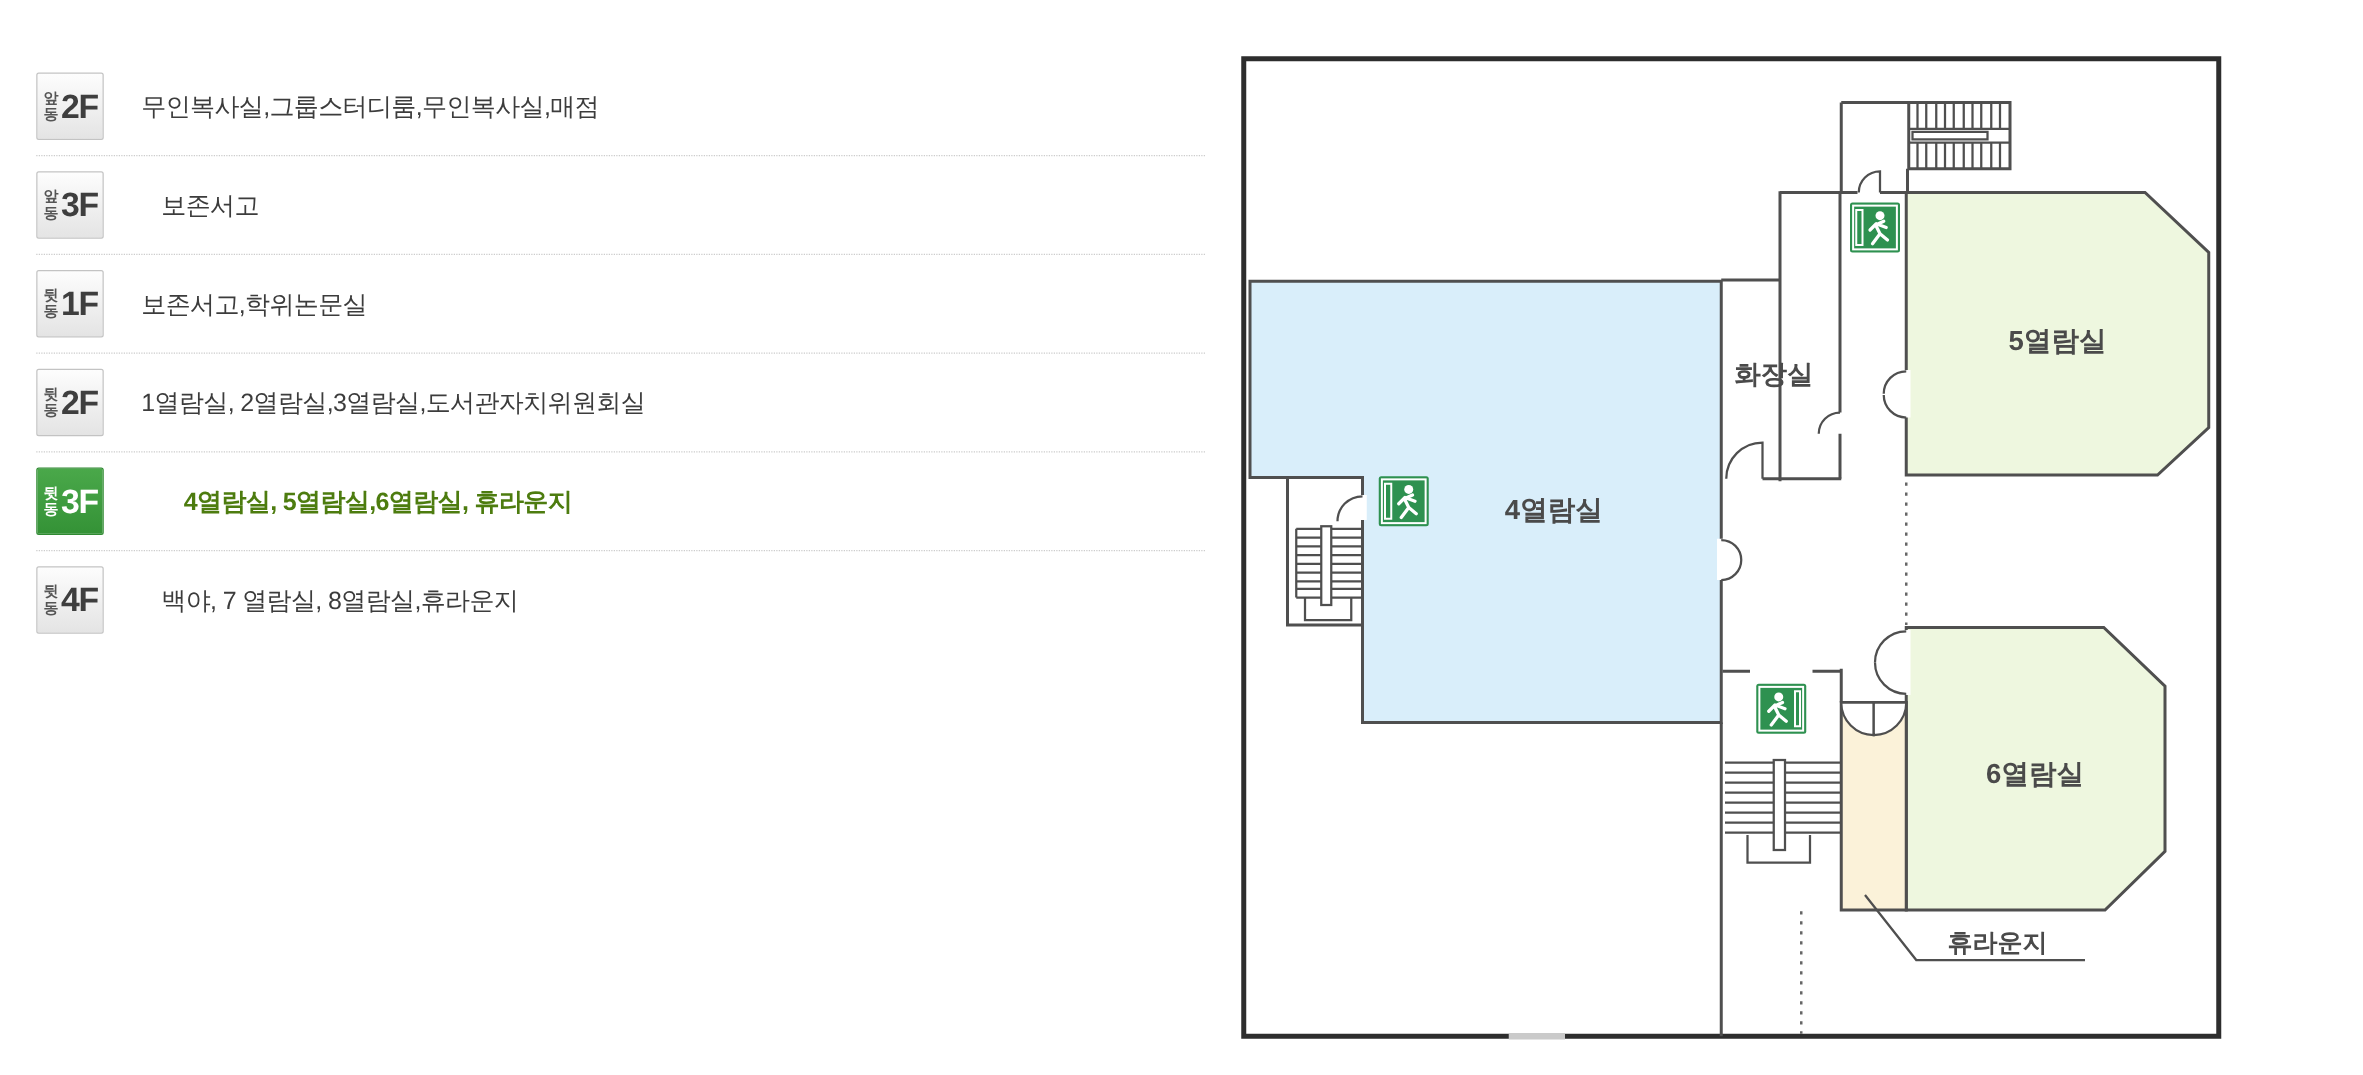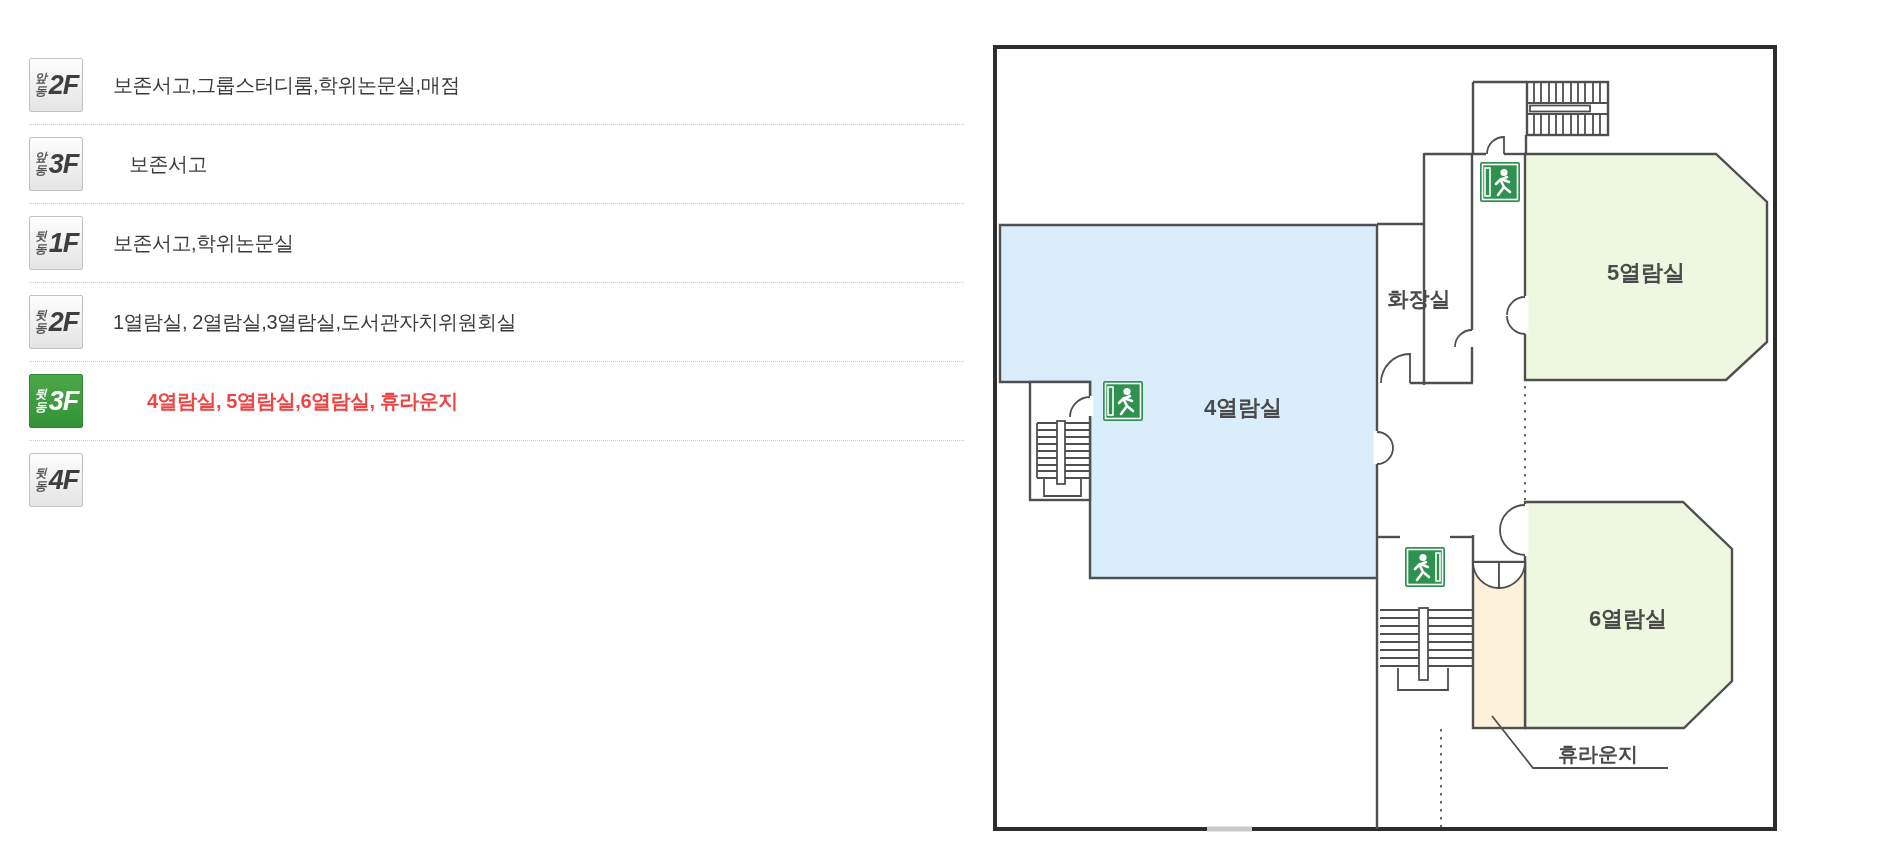--- a/index.html
+++ b/index.html
@@ -18,39 +18,38 @@
     border-bottom:1px dotted #cccccc;
     cursor:pointer;
   }
   .floor-row:last-child{border-bottom:none;}
   .badge{
     width:54px;height:54px;flex:0 0 54px;
     border:1px solid #c3c3c3;border-radius:2px;
     background:linear-gradient(#fdfdfd,#e4e4e4);
     display:flex;align-items:center;justify-content:center;gap:1px;
     box-sizing:border-box;
-    font-style:italic;
   }
   .badge .bld{
     width:14px;font-size:12px;font-weight:bold;line-height:1.05;
     color:#555555;word-break:break-all;text-align:center;
   }
   .badge .flr{
     font-size:27px;font-weight:bold;color:#3e3e3e;letter-spacing:-1px;
   }
   .floor-row.active .badge{
     background:linear-gradient(#4aa84a,#349236);
     border-color:#2f8a31;
   }
   .floor-row.active .badge .bld,
   .floor-row.active .badge .flr{color:#ffffff;}
   .rooms-text{
     font-size:20px;color:#3c3c3c;letter-spacing:-0.5px;
   }
-  .floor-row.active .rooms-text{font-weight:bold;color:#ef4444;}
+  .floor-row.active .rooms-text{font-weight:bold;color:#4d7c0f;}
   .ind-s{margin-left:0;}
   .ind-m{margin-left:16px;}
   .ind-l{margin-left:34px;}
   
   .plan-svg{position:absolute;left:0;top:0;}
   .wall{stroke:#4f4f4f;stroke-width:2.4;fill:none;}
   .wall-thin{stroke:#4f4f4f;stroke-width:1.8;fill:none;}
   .roomshape{stroke:#4f4f4f;stroke-width:2.4;}
   .whitefill{fill:#ffffff;}
   .gap{fill:#ffffff;stroke:none;}
@@ -66,21 +65,21 @@
 </head>
 <body>
 
 <div class="floor-list">
 
   <div class="floor-row">
     <div class="badge">
       <span class="bld">앞동</span>
       <span class="flr">2F</span>
     </div>
-    <span class="rooms-text">보존서고,그룹스터디룸,학위논문실,매점</span>
+    <span class="rooms-text">무인복사실,그룹스터디룸,무인복사실,매점</span>
   </div>
 
   <div class="floor-row">
     <div class="badge">
       <span class="bld">앞동</span>
       <span class="flr">3F</span>
     </div>
     <span class="rooms-text ind-m">보존서고</span>
   </div>
 
@@ -106,20 +105,21 @@
       <span class="flr">3F</span>
     </div>
     <span class="rooms-text ind-l">4열람실, 5열람실,6열람실, 휴라운지</span>
   </div>
 
   <div class="floor-row">
     <div class="badge">
       <span class="bld">뒷동</span>
       <span class="flr">4F</span>
     </div>
+    <span class="rooms-text ind-m">백야, 7 열람실, 8열람실,휴라운지</span>
   </div>
 
 </div>
 
 <svg class="plan-svg" width="1890" height="860" viewBox="0 0 1890 860">
 
   <rect x="995" y="47" width="780" height="782" fill="#ffffff" stroke="#2d2d2d" stroke-width="4"></rect>
 
   <path d="M1000,225 H1377 V578 H1090 V382 H1000 Z" class="roomshape" fill="#d9eefa"></path>
   <path d="M1525,154 H1716 L1767,202 V342 L1726,380 H1525 Z" class="roomshape" fill="#eef7df"></path>

